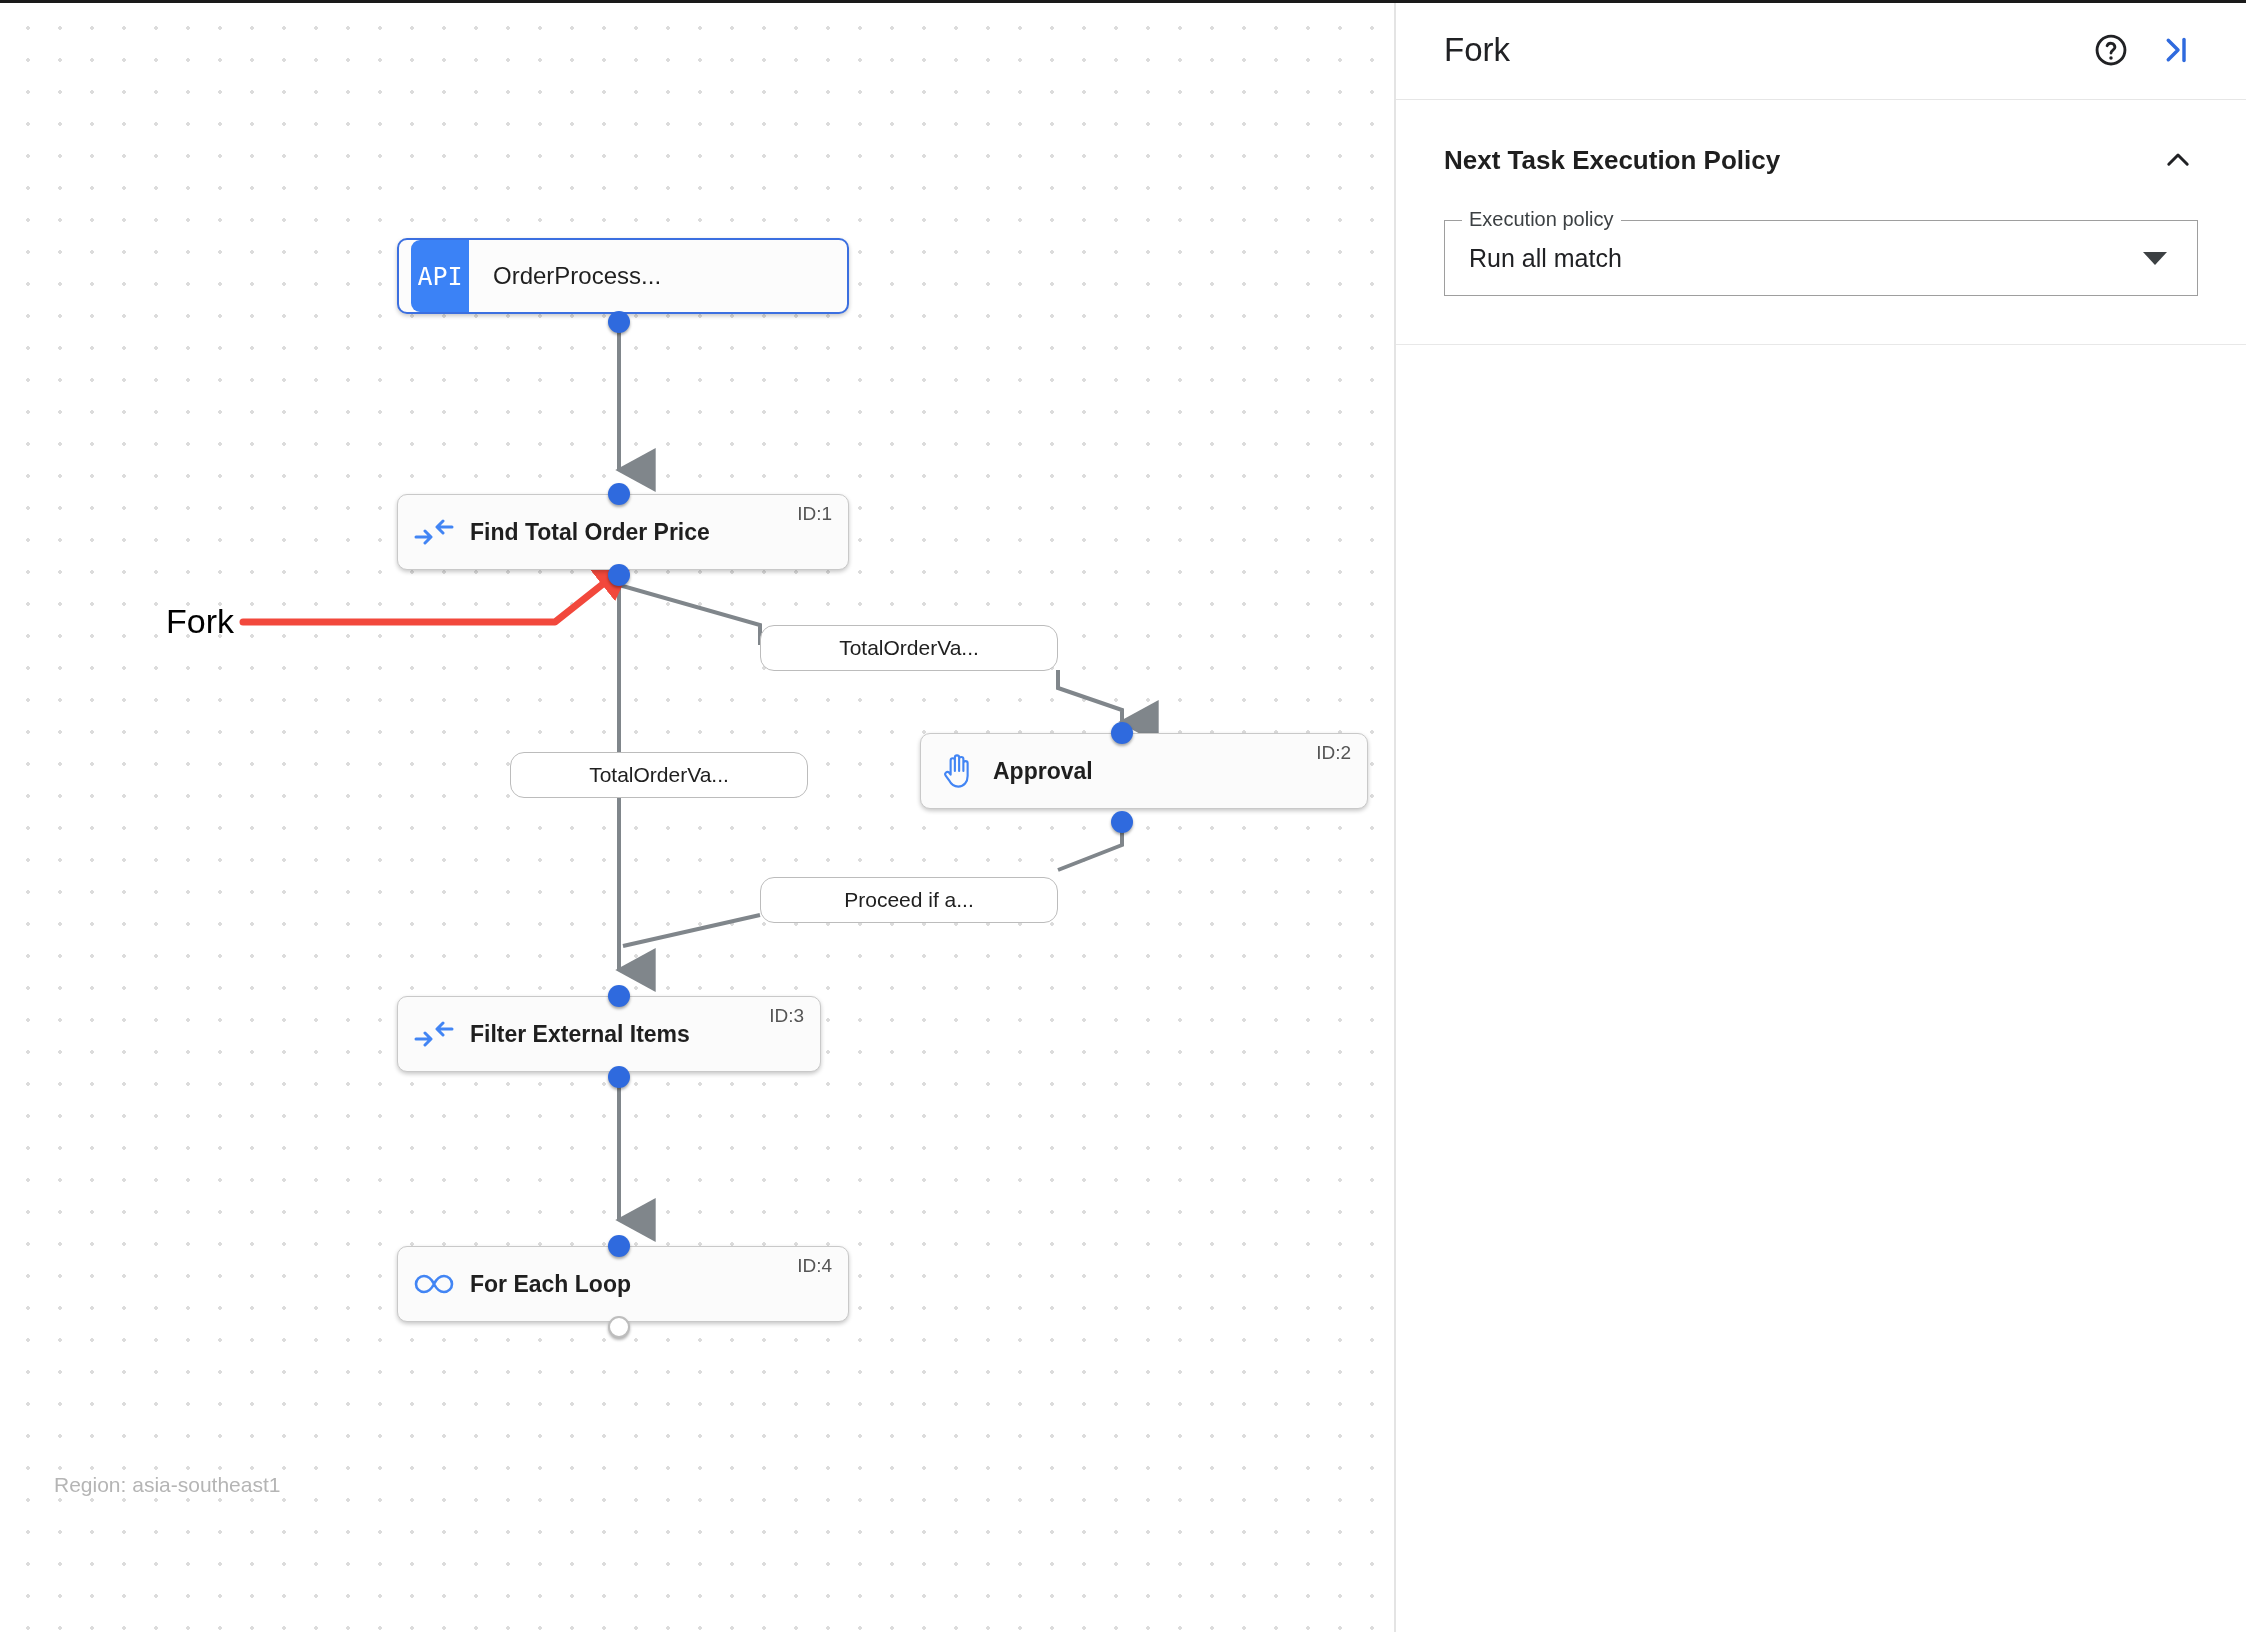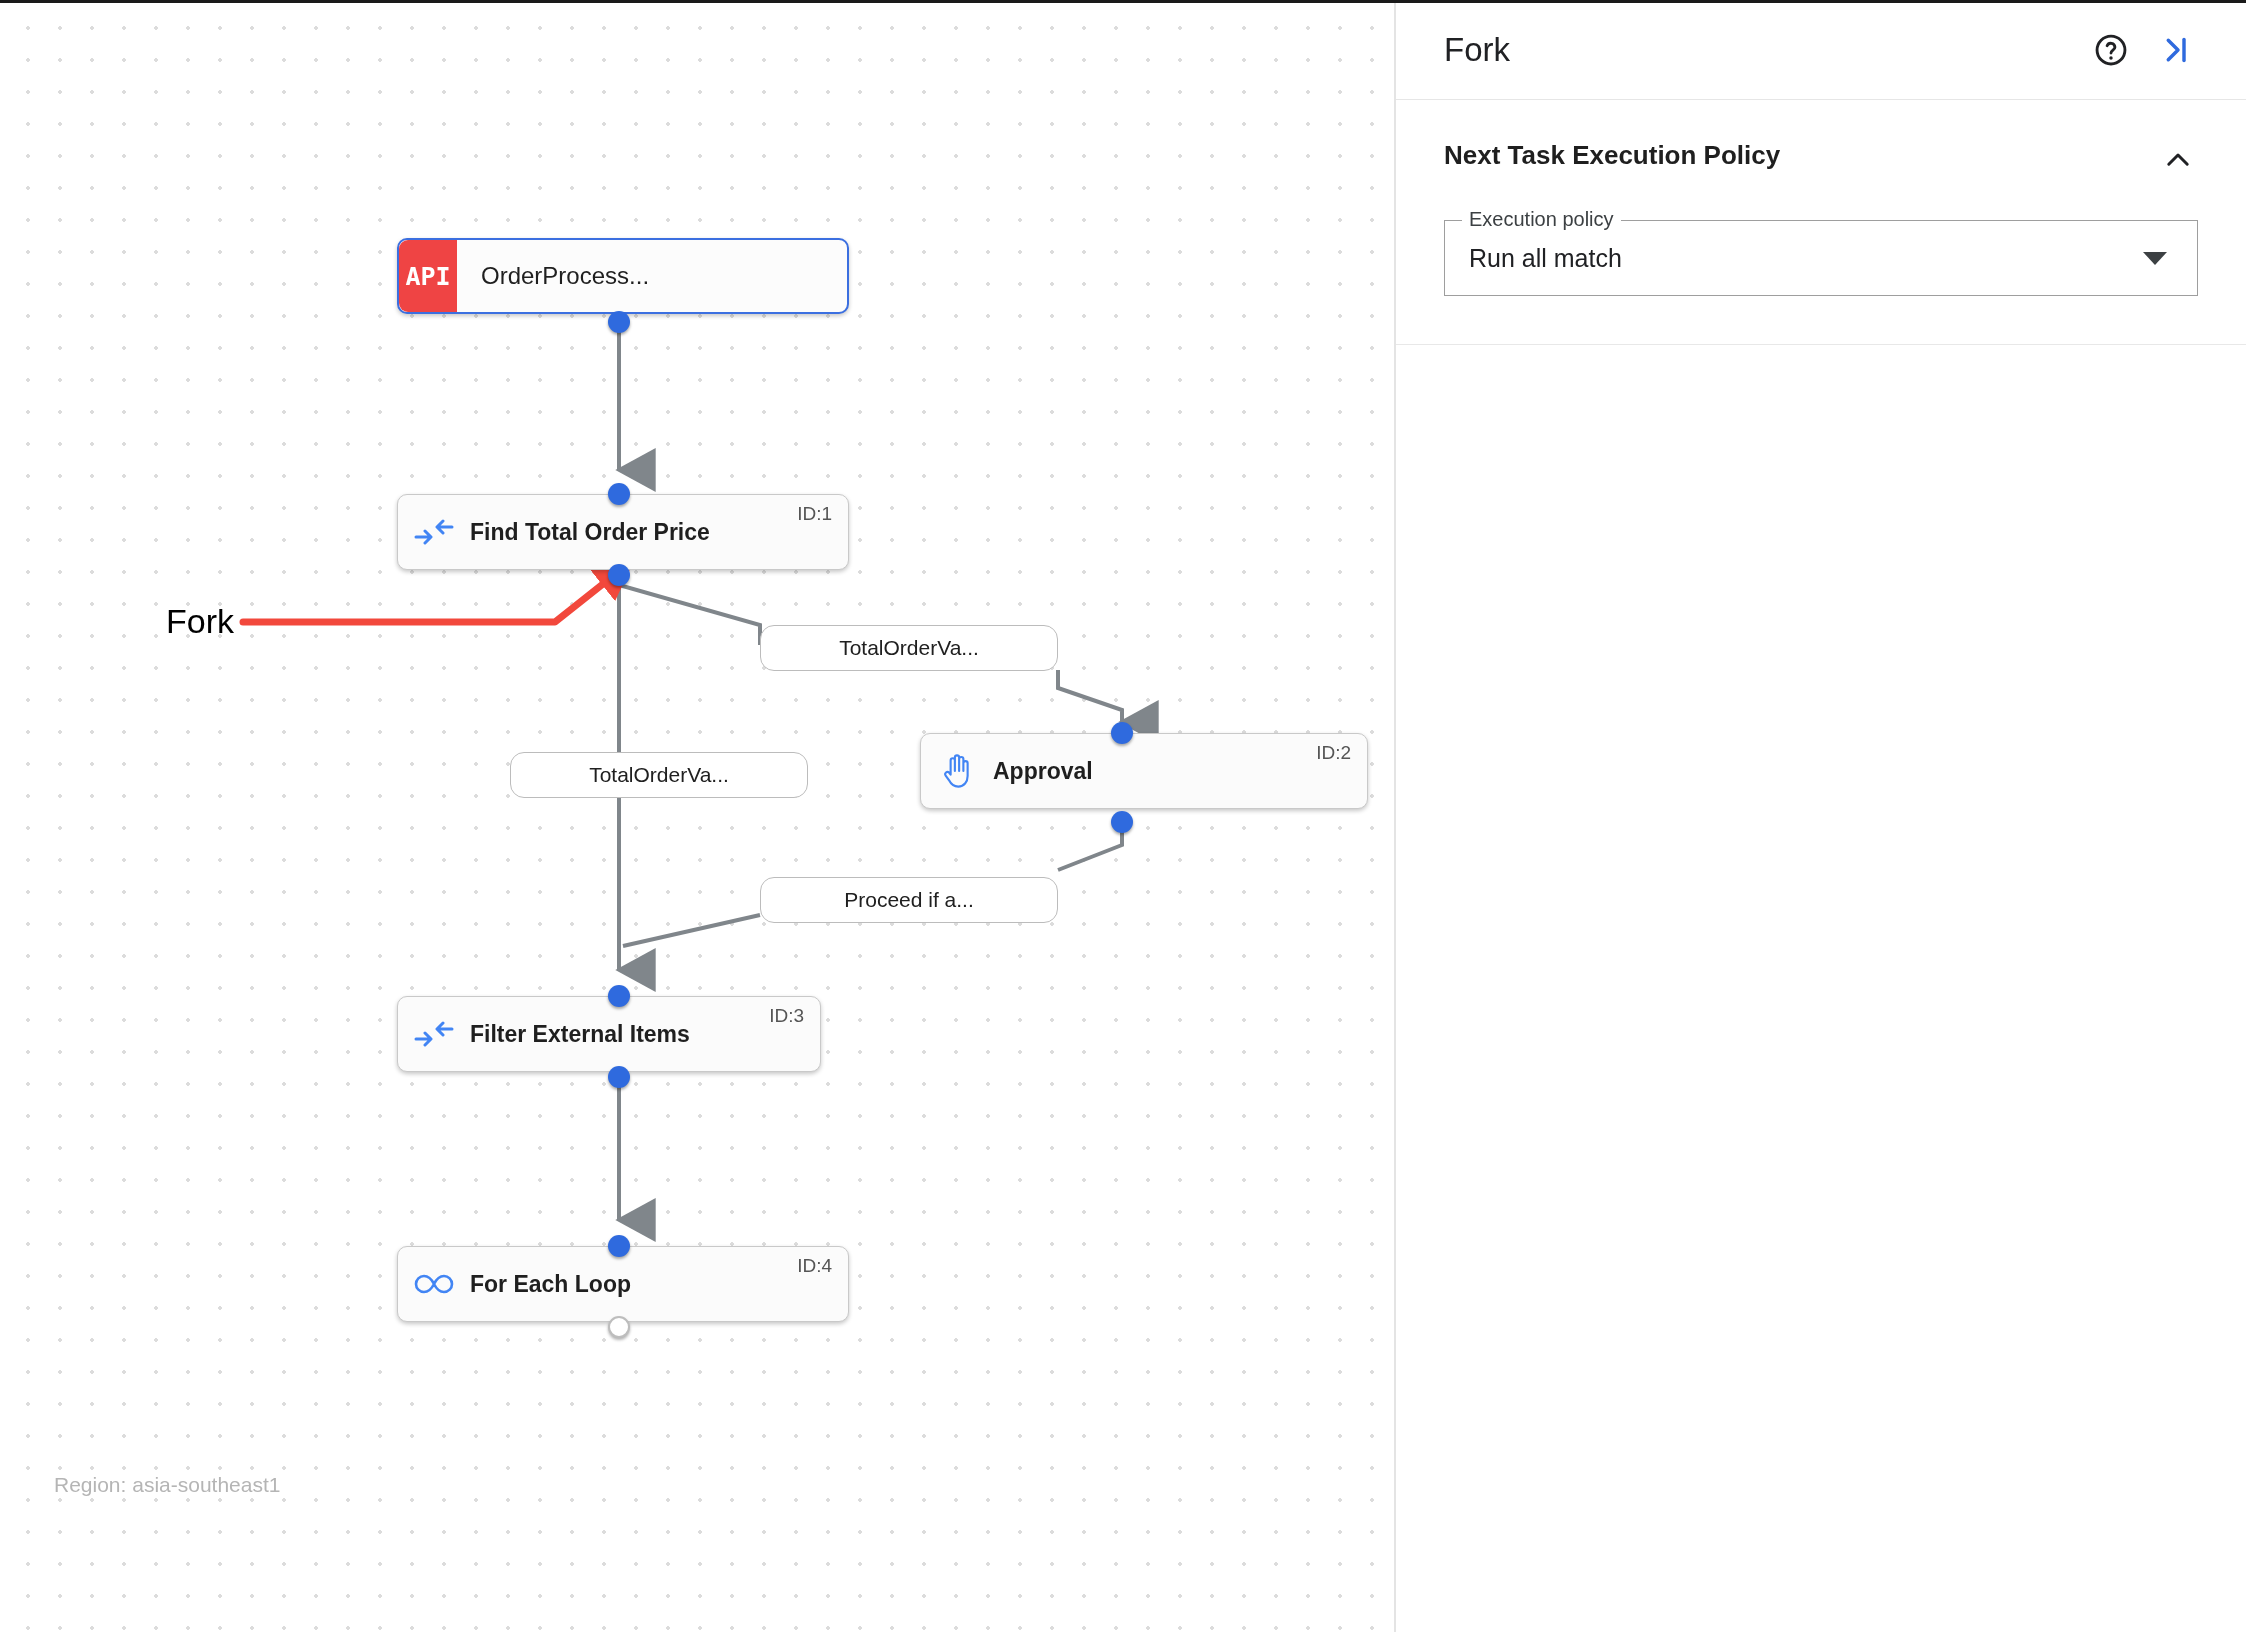--- a/index.html
+++ b/index.html
@@ -47,31 +47,32 @@
     align-items: center;
     overflow: visible;
   }
   .node.selected {
     border: 2px solid #3b6fe0;
     background: #fcfcfc;
   }
   .node-badge {
     width: 58px;
     height: 100%;
-    background: #ef4444;
+    background: #3b82f6;
     border-radius: 9px 0 0 9px;
     display: flex;
     align-items: center;
     justify-content: center;
     color: #ffffff;
     font-family: "DejaVu Sans Mono", monospace;
     font-size: 25px;
-    font-weight: 700;
+    font-weight: 400;
     letter-spacing: 0px;
     flex: none;
+    margin-left: 12px;
   }
   .node-icon {
     width: 72px;
     display: flex;
     align-items: center;
     justify-content: center;
     flex: none;
   }
   .node-label {
     font-size: 23px;
@@ -172,20 +173,21 @@
     justify-content: center;
     cursor: pointer;
     margin-left: 10px;
   }
   #panel-section {
     padding: 40px 48px 48px 48px;
     border-bottom: 1px solid #e8e8e8;
   }
   .section-head {
     display: flex;
+    align-items: center;
     margin-bottom: 40px;
   }
   .section-title {
     font-size: 26px;
     font-weight: 700;
     color: #1f1f1f;
     flex: 1;
   }
   .chevron-btn {
     width: 40px; height: 40px;

